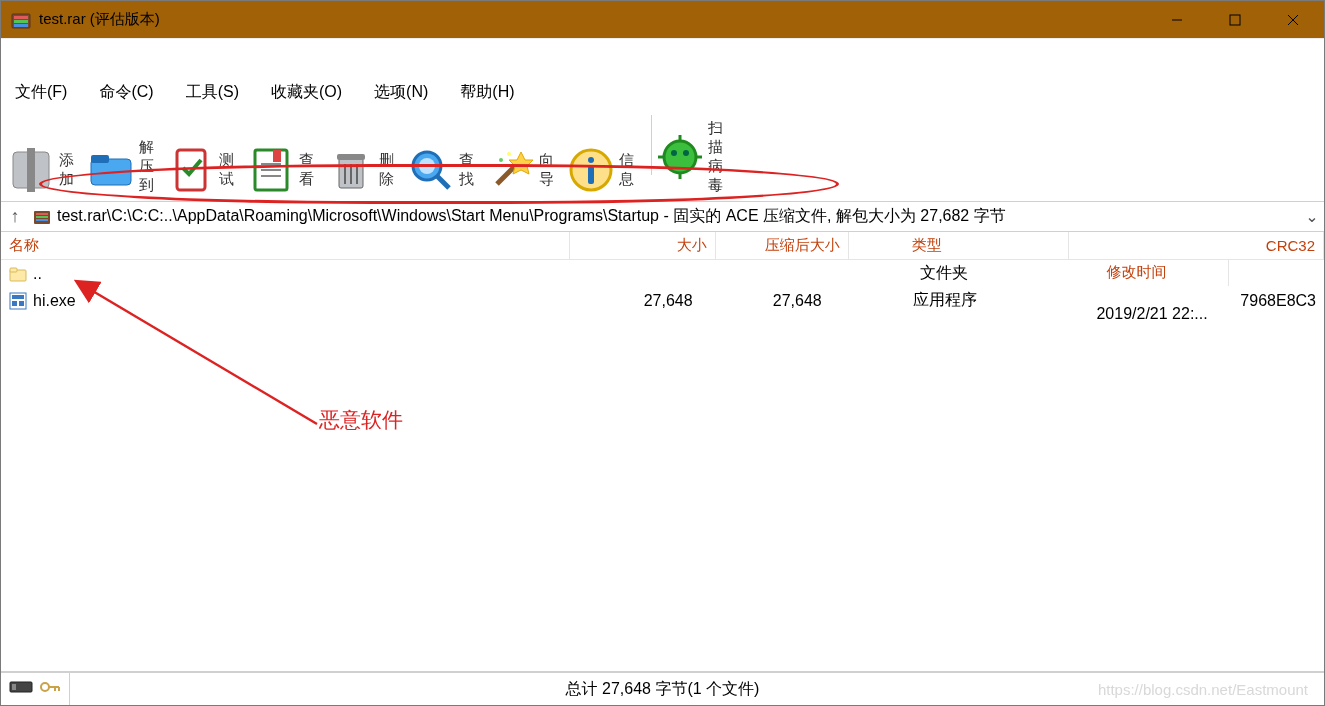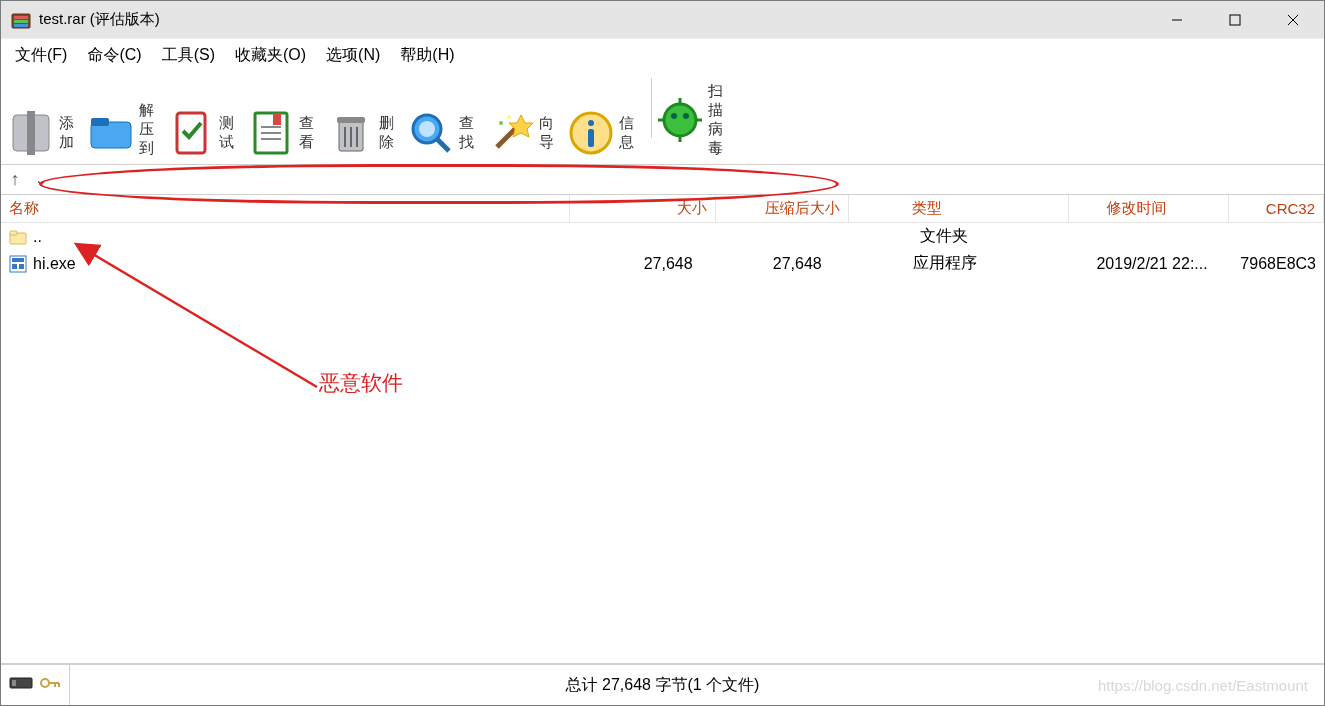--- a/index.html
+++ b/index.html
@@ -1,28 +1,28 @@
 <!DOCTYPE html>
 <html><head>
 <meta charset="utf-8">
 <style>
   * { box-sizing: border-box; margin: 0; padding: 0; font-family: "Microsoft YaHei", "Segoe UI", sans-serif; }
   html, body { width: 1325px; height: 706px; overflow: hidden; background: #fff; }
   .window { width: 1325px; height: 706px; border: 1px solid #7a7a7a; display: flex; flex-direction: column; background: #fff; position: relative; }
 
   
-  .titlebar { height: 38px; display: flex; align-items: center; padding: 0 2px 0 10px; background: #e5e5e5; border-bottom: 1px solid #eee; }
+  .titlebar { height: 38px; display: flex; align-items: center; padding: 0 2px 0 10px; background: #a16207; border-bottom: 1px solid #eee; }
   .titlebar .app-icon { width: 20px; height: 20px; margin-right: 8px; display: inline-flex; }
   .titlebar .title { font-size: 15px; color: #000; }
   .winctrls { margin-left: auto; display: flex; }
   .winctrls .btn { width: 58px; height: 38px; display: flex; align-items: center; justify-content: center; }
   .winctrls svg { stroke: #000; stroke-width: 1; fill: none; }
 
   
-  .menubar { display: flex; gap: 8px; padding: 4px 8px 6px 8px; font-size: 16px; color: #000; }
+  .menubar { display: flex; gap: 20px; padding: 4px 8px 6px 8px; font-size: 16px; color: #000; margin-top: 37px; }
   .menubar .item { padding: 2px 6px; }
 
   
   .toolbar { display: flex; align-items: flex-end; padding: 4px 6px 6px 6px; border-bottom: 1px solid #d0d0d0; }
   .tool { width: 80px; display: flex; flex-direction: row; align-items: center; gap: 4px; }
   .tool .ico { width: 50px; height: 50px; display: flex; align-items: center; justify-content: center; }
   .tool .lbl { font-size: 15px; color: #333; }
   .tool-sep { width: 1px; height: 60px; background: #d0d0d0; margin: 0 4px 20px 4px; }
 
   
@@ -32,38 +32,38 @@
   .addrbar .arch-icon { width: 18px; height: 18px; display: inline-flex; flex-shrink: 0; }
   .addrbar .dd { width: 24px; text-align: center; color: #555; }
 
   
   .cols { display: flex; height: 28px; align-items: flex-start; font-size: 15px; color: #c2410c; border-bottom: 1px solid #e5e5e5; gap: 29px; }
   .cols .c { padding: 0 8px; border-right: 1px solid #e5e5e5; height: 100%; display: flex; align-items: center; }
   .c-name { width: 640px; }
   .c-size { width: 130px; justify-content: flex-end; }
   .c-csize { width: 115px; justify-content: flex-end; }
   .c-type { width: 185px; margin-left: 26px; }
-  .c-mtime { width: 145px; }
+  .c-mtime { width: 145px; margin-top: 27px; }
   .c-crc { flex: 1; border-right: none; }
 
   
   .files { flex: 1; position: relative; overflow: hidden; }
   .row { display: flex; height: 27px; align-items: center; font-size: 16px; color: #000; }
   .row .c { padding: 0 8px; }
   .row .c-name { display: flex; align-items: center; gap: 6px; }
   .fico { width: 18px; height: 18px; display: inline-flex; align-items: center; justify-content: center; flex-shrink: 0; }
 
   
   .annot { position: absolute; pointer-events: none; }
   .ring { position: absolute; left: 38px; top: -18px; width: 798px; height: 40px; border: 3px solid #d22; border-radius: 50% / 50%; }
   .arrow-svg { position: absolute; left: 68px; top: 16px; }
   .annot-text { position: absolute; left: 318px; top: 146px; color: #d22; font-size: 21px; }
 
   
-  .statusbar { height: 42px; border-top: 2px solid #d0d0d0; display: flex; align-items: center; position: relative; }
+  .statusbar { height: 34px; border-top: 2px solid #d0d0d0; display: flex; align-items: center; position: relative; }
   .status-icons { display: flex; gap: 6px; padding: 0 8px; border-right: 1px solid #d0d0d0; height: 100%; align-items: center; }
   .status-text { position: absolute; left: 50%; transform: translateX(-50%); font-size: 16px; color: #000; }
   .watermark { position: absolute; right: 16px; font-size: 15px; color: #d8d8d8; }
 
   
   .folder-ico svg rect { fill: #ffe9a8; stroke: #d6bb5e; }
 </style>
 </head>
 <body>
 
@@ -203,20 +203,31 @@
             <line x1="24" y1="8" x2="24" y2="2" stroke="#1f8a1f" stroke-width="3"></line>
             <line x1="24" y1="40" x2="24" y2="46" stroke="#1f8a1f" stroke-width="3"></line>
           </svg>
         </span>
       <span class="lbl">扫描病毒</span>
     </div>
   </div>
 
   <div class="addrbar">
     <span class="up">↑</span>
+    <div class="box">
+      <span class="arch-icon">
+        <svg viewBox="0 0 18 18">
+            <rect x="1" y="3" width="16" height="13" rx="1" fill="#7a4a2a"></rect>
+            <rect x="3" y="5" width="12" height="2" fill="#e05a5a"></rect>
+            <rect x="3" y="8" width="12" height="2" fill="#54c454"></rect>
+            <rect x="3" y="11" width="12" height="2" fill="#4a90e2"></rect>
+          </svg>
+      </span>
+      <span>test.rar\C:\C:C:..\AppData\Roaming\Microsoft\Windows\Start Menu\Programs\Startup - 固实的 ACE 压缩文件, 解包大小为 27,682 字节</span>
+    </div>
     <span class="dd">⌄</span>
   </div>
 
   <div class="cols">
     <div class="c c-name">名称</div>
     <div class="c c-size">大小</div>
     <div class="c c-csize">压缩后大小</div>
     <div class="c c-type">类型</div>
     <div class="c c-mtime">修改时间</div>
     <div class="c c-crc">CRC32</div>

